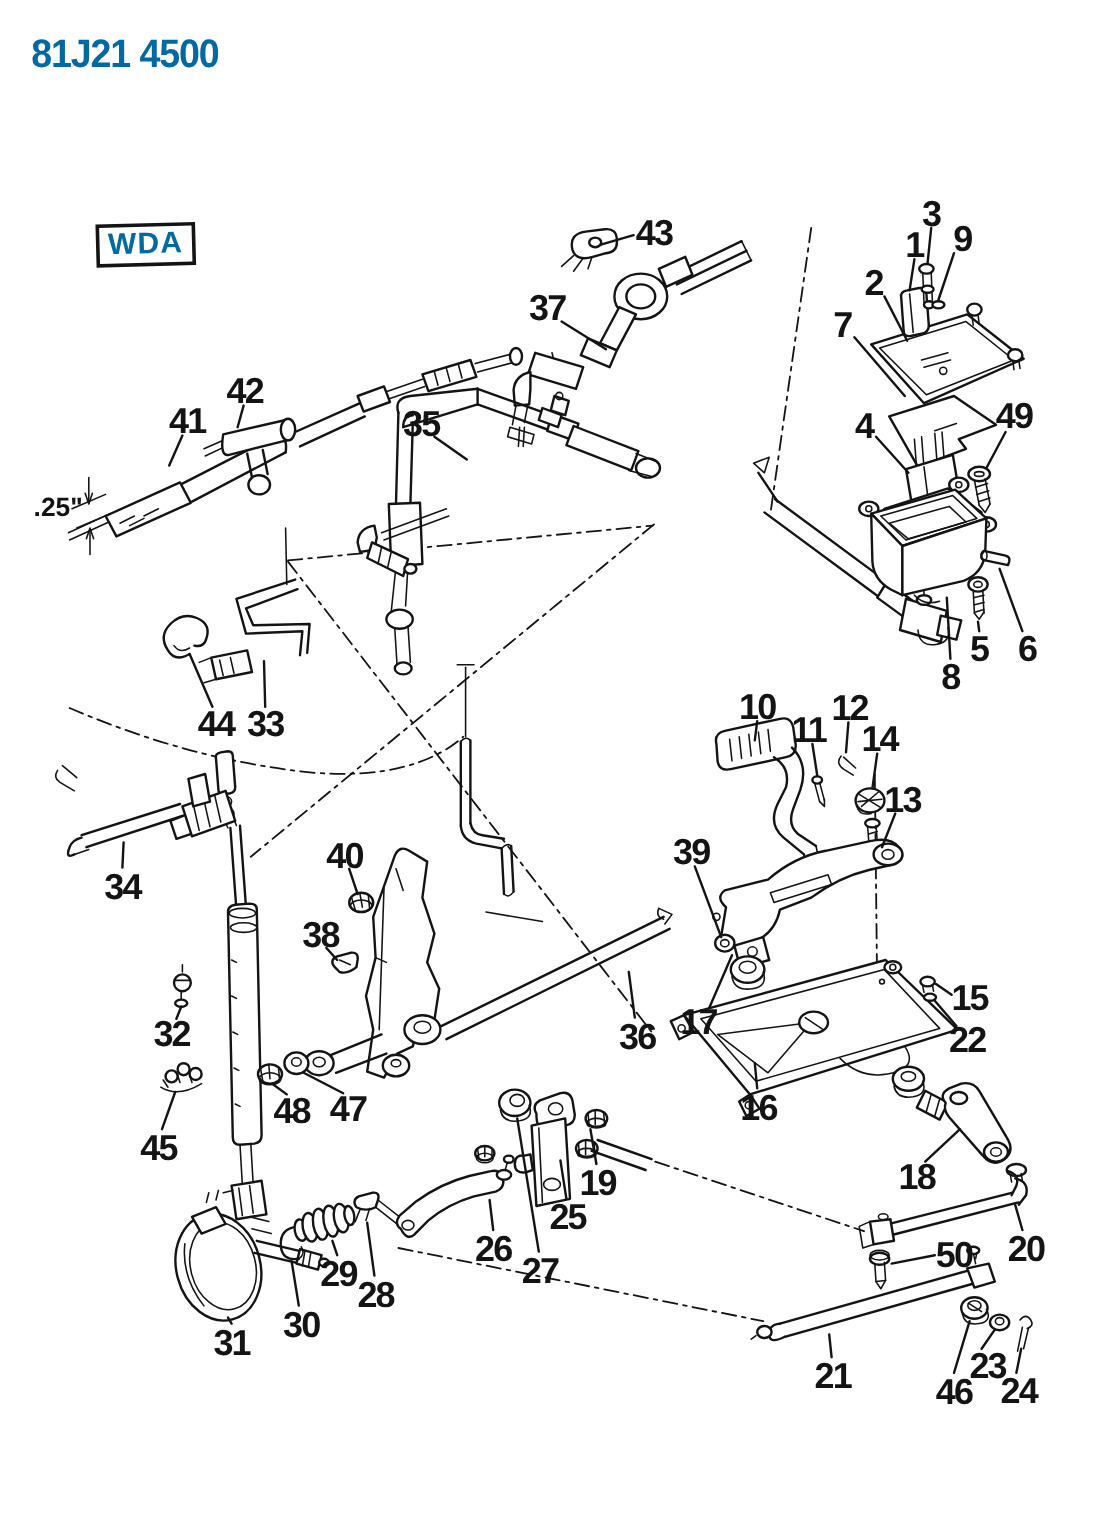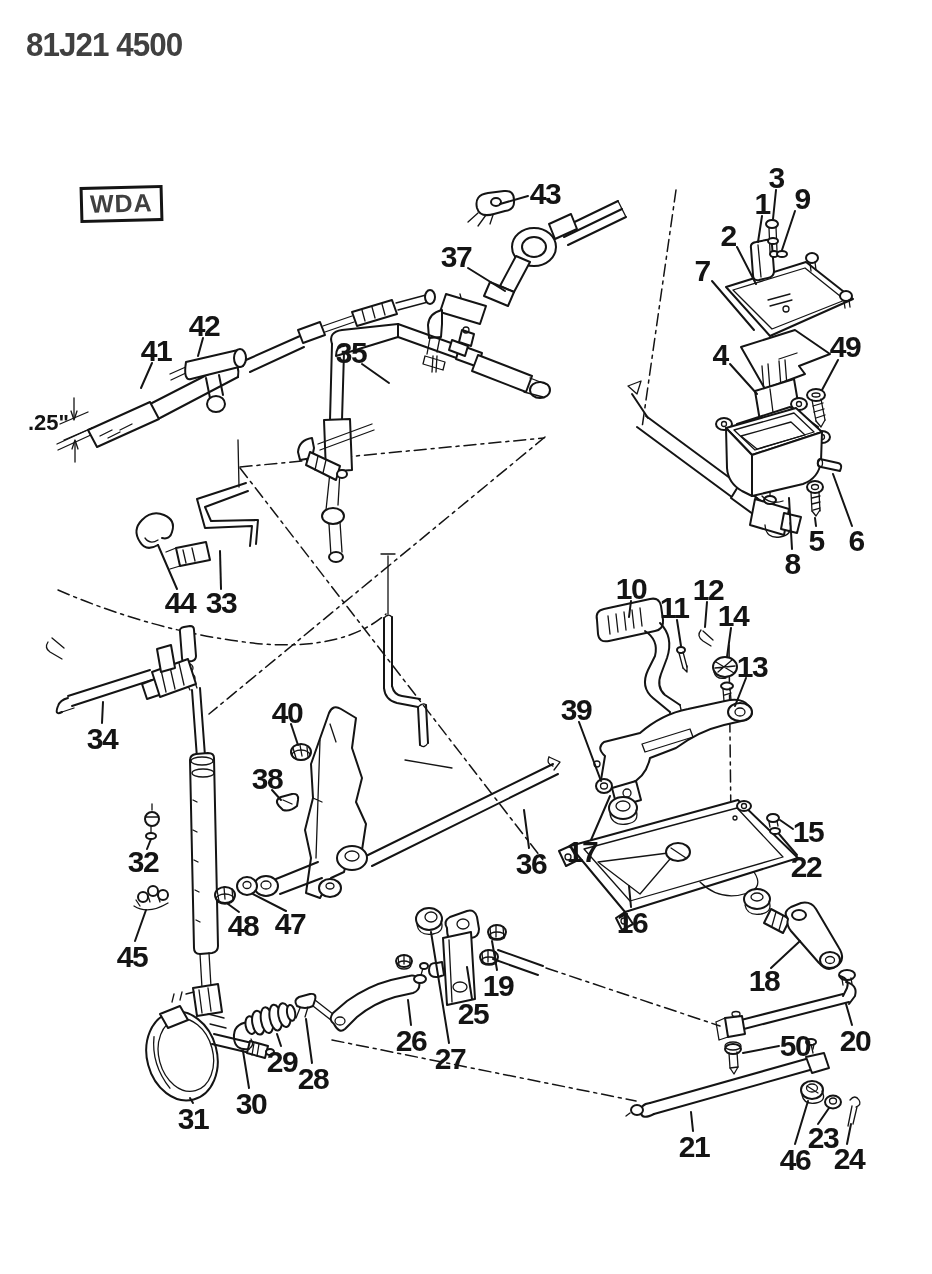--- a/index.html
+++ b/index.html
@@ -1,18 +1,18 @@
 <!DOCTYPE html>
 <html><head>
 <meta charset="utf-8">
 <title>81J21 4500</title>
 <style>
   html,body{margin:0;padding:0;background:#fff;}
   .page{position:relative;width:932px;height:1200px;background:#fff;overflow:hidden;
-        font-family:"Liberation Sans",sans-serif;color:#404040;}
+        font-family:"Liberation Sans",sans-serif;color:#0369a1;}
   .part-number{position:absolute;left:26px;top:26px;font-size:33px;font-weight:700;
         letter-spacing:-1px;transform:scaleX(.95);transform-origin:left top;white-space:nowrap;}
   .wda-box{position:absolute;left:80px;top:186px;border:3px solid #141414;padding:0 7px 1px 7px;
         font-size:25px;font-weight:700;letter-spacing:1px;transform:rotate(-1.5deg);}
   .artifact{position:absolute;left:842px;top:1243px;width:58px;height:6px;opacity:.5;
         background:repeating-linear-gradient(90deg,#8a8a8a 0 3px,transparent 3px 7px);}
   svg.art{position:absolute;left:0;top:0;}
   svg.art path,svg.art line,svg.art ellipse,svg.art circle,svg.art polyline{
         stroke:#141414;stroke-width:2;fill:none;stroke-linecap:round;stroke-linejoin:round;}
   svg.art .fw{fill:#ffffff;}

